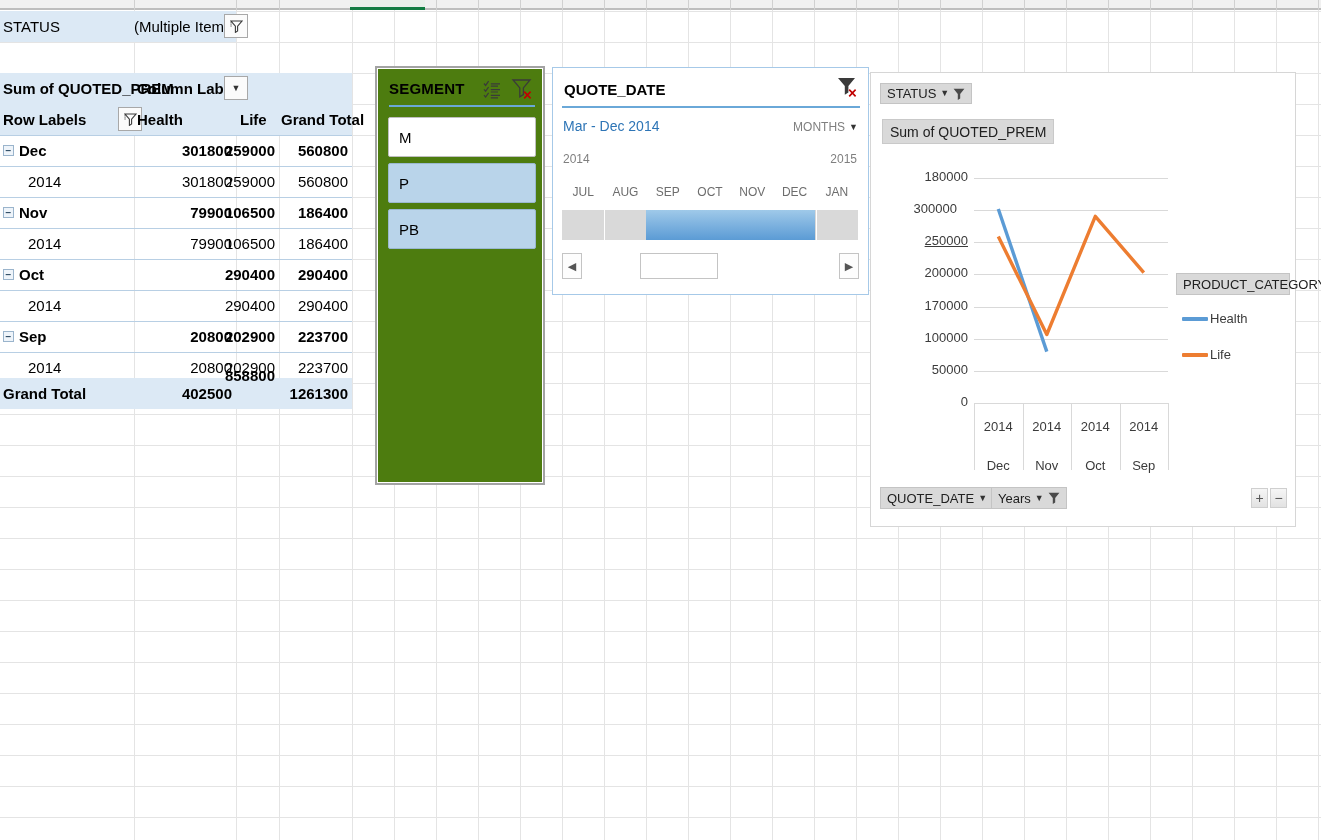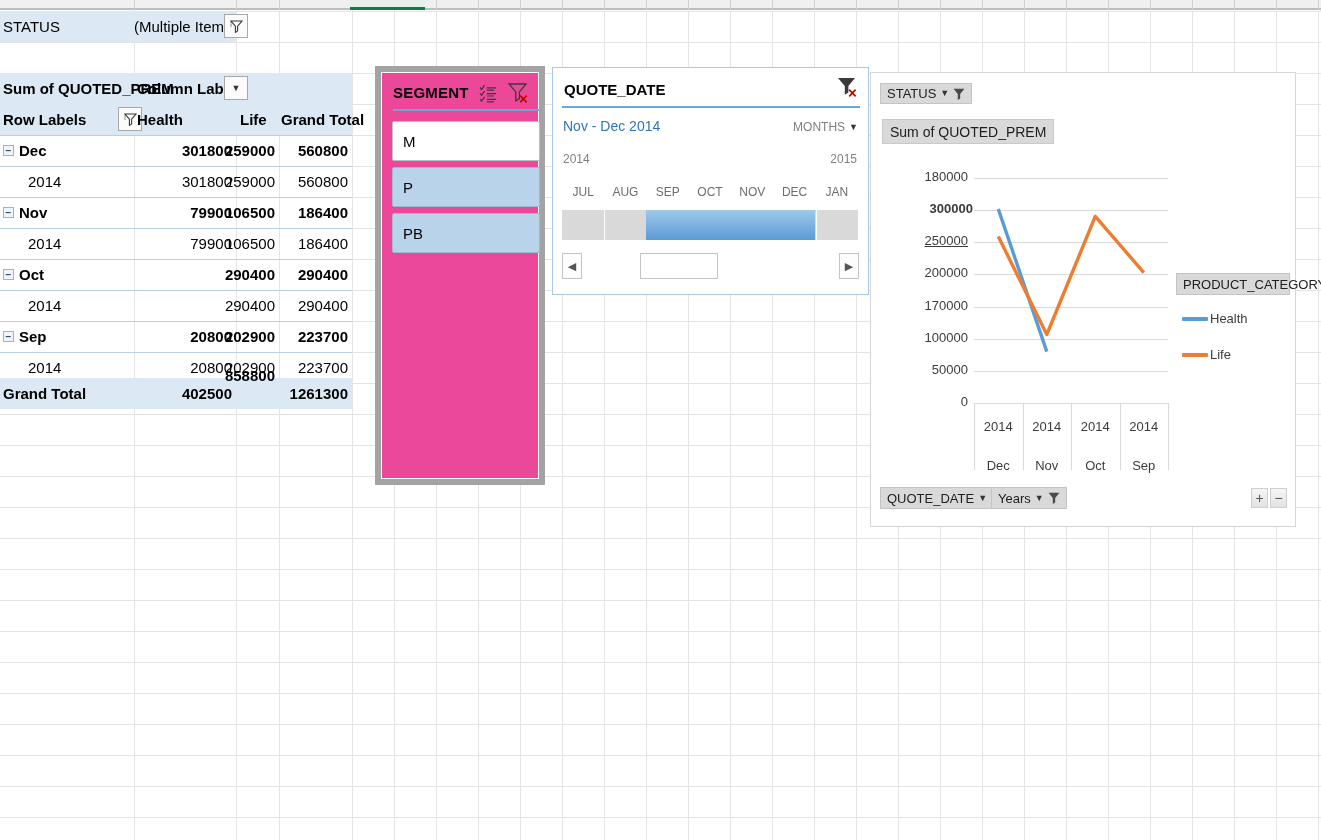--- a/index.html
+++ b/index.html
@@ -44,22 +44,22 @@
   }
   .expand-box {
     display: inline-flex; align-items: center; justify-content: center;
     width: 11px; height: 11px; border: 1px solid #9ab4cc; background: #eef4fa;
     font-size: 10px; line-height: 1; color: #2b4a63; margin-right: 5px;
     flex: 0 0 auto;
   }
 
   
   .slicer {
-    position: absolute; background: #ec4899;
-    border: 6px solid #a3a3a3; box-shadow: 0 0 0 1px #ffffff inset;
+    position: absolute; background: #4d7c0f;
+    border: 2px solid #a3a3a3; box-shadow: 0 0 0 1px #ffffff inset;
   }
   .slicer-title {
     position: absolute; left: 12px; top: 12px;
     font-size: 15px; font-weight: bold; color: #000; letter-spacing: .2px;
   }
   .slicer-hdr-rule { position: absolute; height: 2px; background: #6aa8d8; }
   .slicer-icons { position: absolute; display: flex; gap: 9px; align-items: center; }
   .slicer-item {
     position: absolute; border: 1px solid #bfbfbf; border-radius: 2px;
     display: flex; align-items: center; padding-left: 10px;
@@ -357,21 +357,21 @@
   <div class="timeline" style="left:552px; top:67px; width:317px; height:228px;">
     <div class="tl-title" style="left:11px; top:13px;">QUOTE_DATE</div>
     <span style="position:absolute; right:10px; top:8px;">
       <svg width="22" height="22" viewBox="0 0 22 22">
         <path d="M2,2 L19,2 L12.4,9.9 L12.4,16.6 L8.8,18.8 L8.8,9.9 Z" fill="#3a3a3a"></path>
         <path d="M13.2,13.6 L19.6,20.4 M19.6,13.6 L13.2,20.4" stroke="#c00000" stroke-width="1.6"></path>
       </svg>
     </span>
     <div class="tl-rule" style="left:9px; top:38px; width:298px;"></div>
 
-    <div class="tl-caption" style="left:10px; top:50px;">Nov - Dec 2014</div>
+    <div class="tl-caption" style="left:10px; top:50px;">Mar - Dec 2014</div>
     <div class="tl-level" style="right:10px; top:52px;">
       <span>MONTHS</span>
       <span class="caret">▼</span>
     </div>
 
     <div class="tl-year" style="left:10px; top:84px;">2014</div>
     <div class="tl-year" style="right:11px; top:84px;">2015</div>
 
     <div id="timeline-months">
         <div class="tl-month" style="left: 9px; top: 117px; width: 42.2857px;">JUL</div>
@@ -418,21 +418,21 @@
         <div class="axis-label" style="left: 17px; top: 288.857px; width: 80px;">50000</div>
         <div class="gridline" style="left: 103px; top: 265.714px; width: 194px;"></div>
         <div class="axis-label" style="left: 17px; top: 256.714px; width: 80px;">100000</div>
         <div class="gridline" style="left: 103px; top: 233.571px; width: 194px;"></div>
         <div class="axis-label" style="left: 17px; top: 224.571px; width: 80px;">170000</div>
         <div class="gridline" style="left: 103px; top: 201.429px; width: 194px;"></div>
         <div class="axis-label" style="left: 17px; top: 192.429px; width: 80px;">200000</div>
         <div class="gridline" style="left: 103px; top: 169.286px; width: 194px;"></div>
         <div class="axis-label" style="left: 17px; top: 160.286px; width: 80px; text-decoration: underline;">250000</div>
         <div class="gridline" style="left: 103px; top: 137.143px; width: 194px;"></div>
-        <div class="axis-label" style="left: 22px; top: 128.143px; width: 80px; font-weight: bold;">300000</div>
+        <div class="axis-label" style="left: 6px; top: 128.143px; width: 80px;">300000</div>
         <div class="gridline" style="left: 103px; top: 105px; width: 194px;"></div>
         <div class="axis-label" style="left: 17px; top: 96px; width: 80px;">180000</div>
         <div class="gridline" style="left: 103px; top: 330px; width: 194px;"></div>
         <div class="axis-sep" style="left: 103px; top: 330px; height: 67px;"></div>
         <div class="axis-sep" style="left: 151.5px; top: 330px; height: 67px;"></div>
         <div class="axis-sep" style="left: 200px; top: 330px; height: 67px;"></div>
         <div class="axis-sep" style="left: 248.5px; top: 330px; height: 67px;"></div>
         <div class="axis-sep" style="left: 297px; top: 330px; height: 67px;"></div>
         <div class="cat-label" style="left: 103px; top: 346px; width: 48.5px;">2014</div>
         <div class="cat-label" style="left: 103px; top: 385px; width: 48.5px;">Dec</div>

